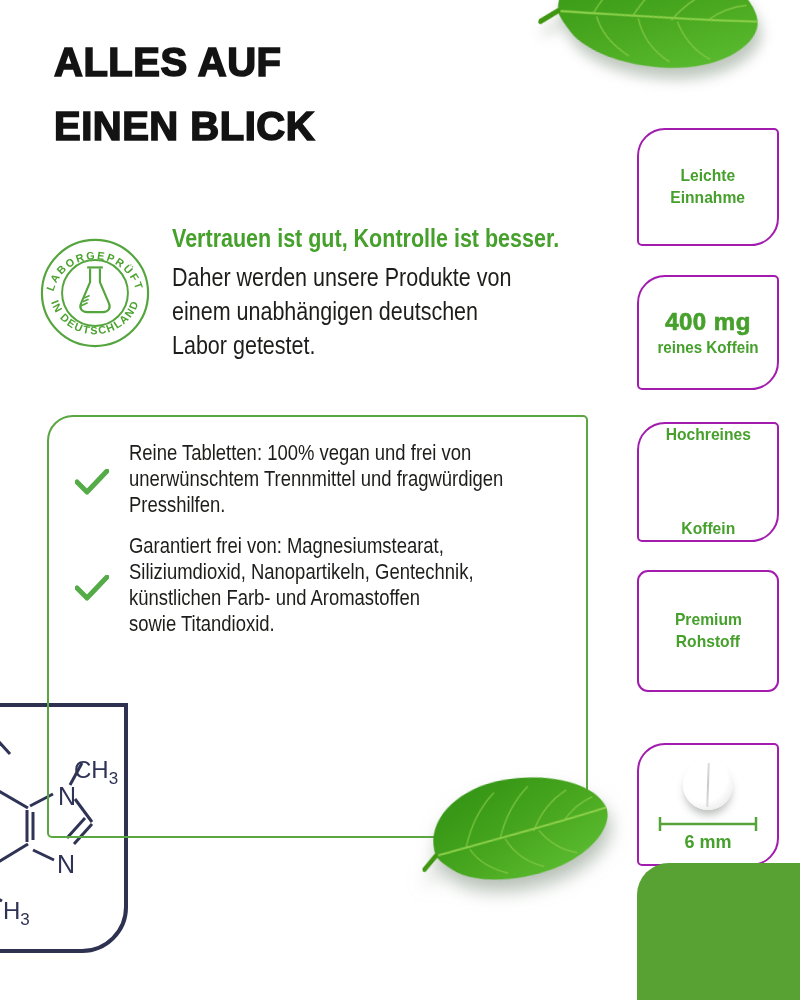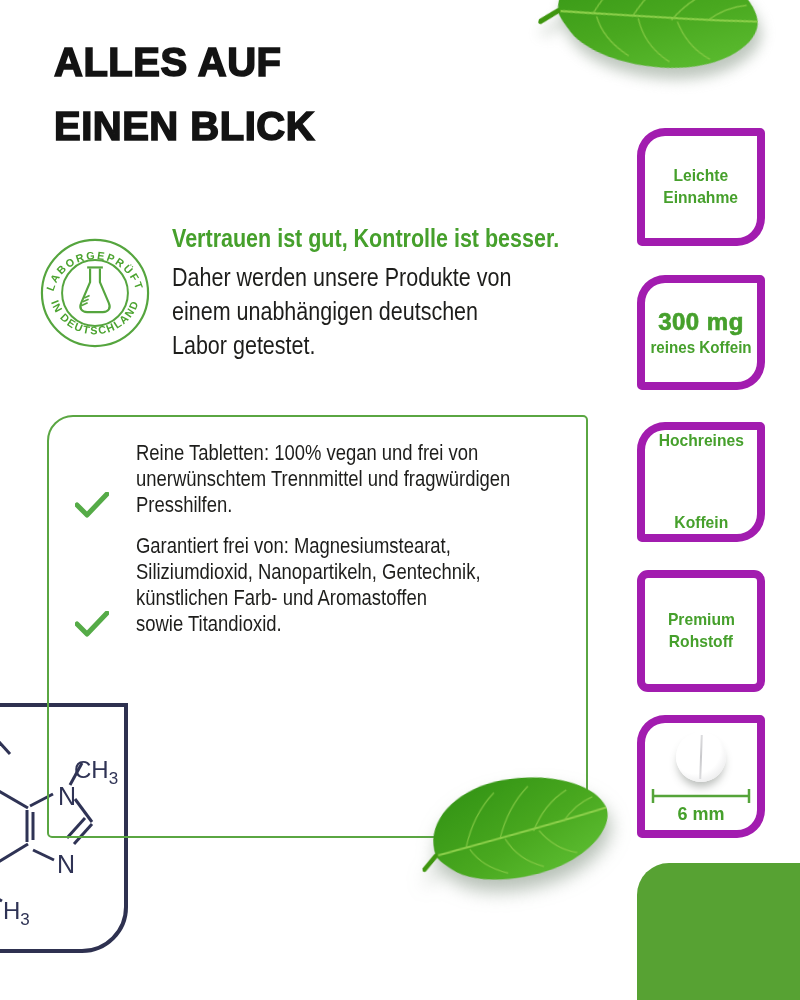--- a/index.html
+++ b/index.html
@@ -17,51 +17,51 @@
   .badge text { fill:#4ba32f; font-family:"Liberation Sans",sans-serif; }
 
   
   .intro { position:absolute; left:172px; top:224px; transform:scaleX(.86); transform-origin:left top; white-space:nowrap; }
   .intro .headline { font-size:25px; font-weight:bold; color:#46a02c; margin-bottom:7px; }
   .intro .pline { font-size:25px; line-height:34px; color:#1d1d1b; }
 
   
   .checkbox-panel { position:absolute; left:47px; top:415px; width:541px; height:423px;
       border:2px solid #5aa642; border-radius:26px 5px 5px 5px; z-index:5; padding-top:23px; background:transparent; }
-  .citem { display:flex; align-items:flex-end; gap:27px; margin:0 0 15px 26px; }
+  .citem { display:flex; align-items:center; gap:20px; margin:0 0 15px 26px; }
   .citem svg { flex:none; margin-top:5px; }
   .clines { font-size:22.5px; line-height:26px; color:#1d1d1b; transform:scaleX(.82);
             transform-origin:left top; white-space:nowrap; }
 
   
   .mol-frame { position:absolute; left:-62px; top:703px; width:190px; height:250px;
       border:4px solid #2e3150; border-radius:0 0 46px 0; z-index:4; }
   .molecule { position:absolute; left:-8px; top:692px; z-index:4; }
   .molecule line, .molecule path { stroke:#2f3355; stroke-width:3; fill:none; }
   .molecule text { fill:#2f3355; font-family:"Liberation Sans",sans-serif; }
 
   
   .leaf { position:absolute; z-index:6; }
   .leaf-top { left:542px; top:-50px; width:235px; height:143px; transform:rotate(14deg);
               filter:drop-shadow(6px 10px 7px rgba(110,130,110,.45)); }
   .leaf-bottom { left:420px; top:772px; width:208px; height:127px; transform:rotate(-5deg);
               filter:drop-shadow(2px 12px 9px rgba(110,130,110,.5)); }
 
   
-  .sbox { position:absolute; left:637px; width:128px; border:8px solid #a21caf;
+  .sbox { position:absolute; left:637px; width:142px; border:2px solid #a21caf;
       border-radius:28px 5px 28px 5px; display:flex; flex-direction:column; align-items:center;
       justify-content:center; color:#46a02c; text-align:center; background:#fff; z-index:3; }
   .sbox .lab { font-weight:bold; font-size:17px; line-height:22px; transform:scaleX(.92); white-space:nowrap; }
   .sbox .big { font-size:24px; font-weight:bold; letter-spacing:.5px; -webkit-text-stroke:.7px #46a02c; }
   .sbox .small { font-size:16.5px; font-weight:bold; transform:scaleX(.92); white-space:nowrap; margin-top:2px; }
   .b1 { top:128px; height:118px; }
   .b2 { top:275px; height:115px; }
   .b3 { top:422px; height:120px;justify-content:space-between; }
   .b4 { top:570px; height:122px;border-radius:11px; }
-  .b5 { top:715px; height:123px; padding-top:4px; }
+  .b5 { top:743px; height:123px; padding-top:4px; }
   .solidbox { position:absolute; left:637px; top:863px; width:163px; height:137px;
       background:#57a233; border-radius:32px 0 0 0; z-index:3; }
 
   .pill { width:50px; height:50px; border-radius:50%; position:relative;
       background:radial-gradient(circle at 40% 35%, #ffffff 55%, #ededee 78%, #e0e0e2);
       box-shadow:0 7px 9px -2px rgba(60,70,60,.35); }
   .pill::after { content:''; position:absolute; left:50%; top:3px; bottom:3px; width:2px;
       background:linear-gradient(#dcdcde,#c9c9cc,#dcdcde); transform:translateX(-50%) rotate(2deg); }
   .ruler { margin-top:7px; }
   .mm { font-size:18px; font-weight:bold; color:#46a02c; margin-top:1px; }
@@ -192,21 +192,21 @@
     </g>
     <path d="M16,84 L2,98" stroke="#3f960f" stroke-width="5" stroke-linecap="round" fill="none"></path>
   </svg>
 
   <div class="sbox b1">
     <div class="lab">Leichte</div>
     <div class="lab">Einnahme</div>
   </div>
 
   <div class="sbox b2">
-    <div class="big">300 mg</div>
+    <div class="big">400 mg</div>
     <div class="small">reines Koffein</div>
   </div>
 
   <div class="sbox b3">
     <div class="lab">Hochreines</div>
     <div class="lab">Koffein</div>
   </div>
 
   <div class="sbox b4">
     <div class="lab">Premium</div>

